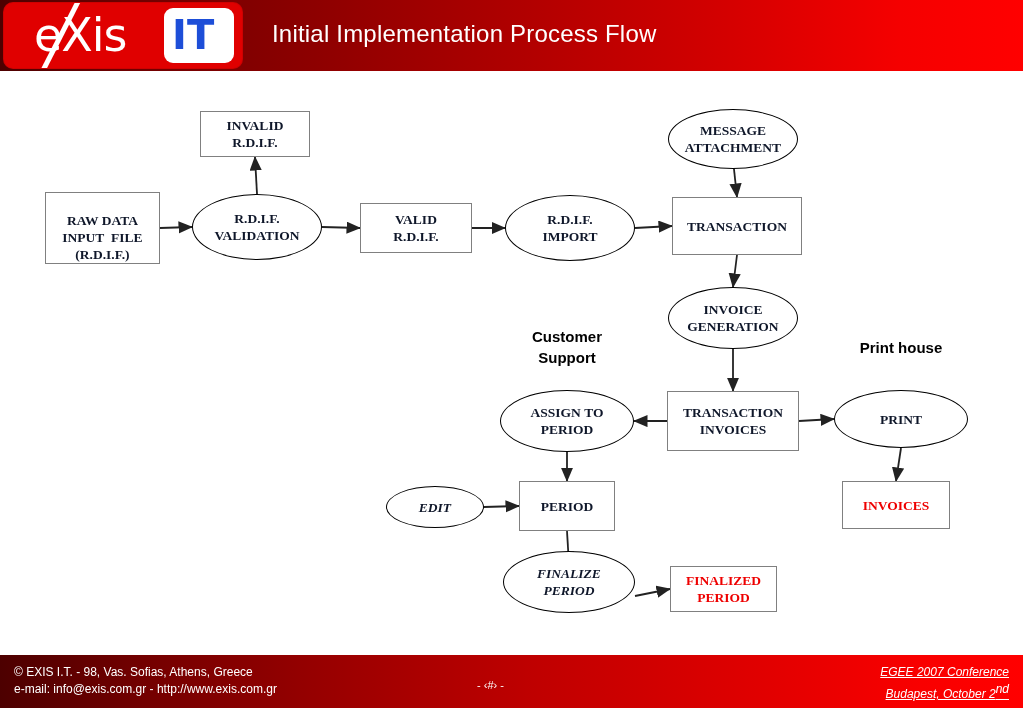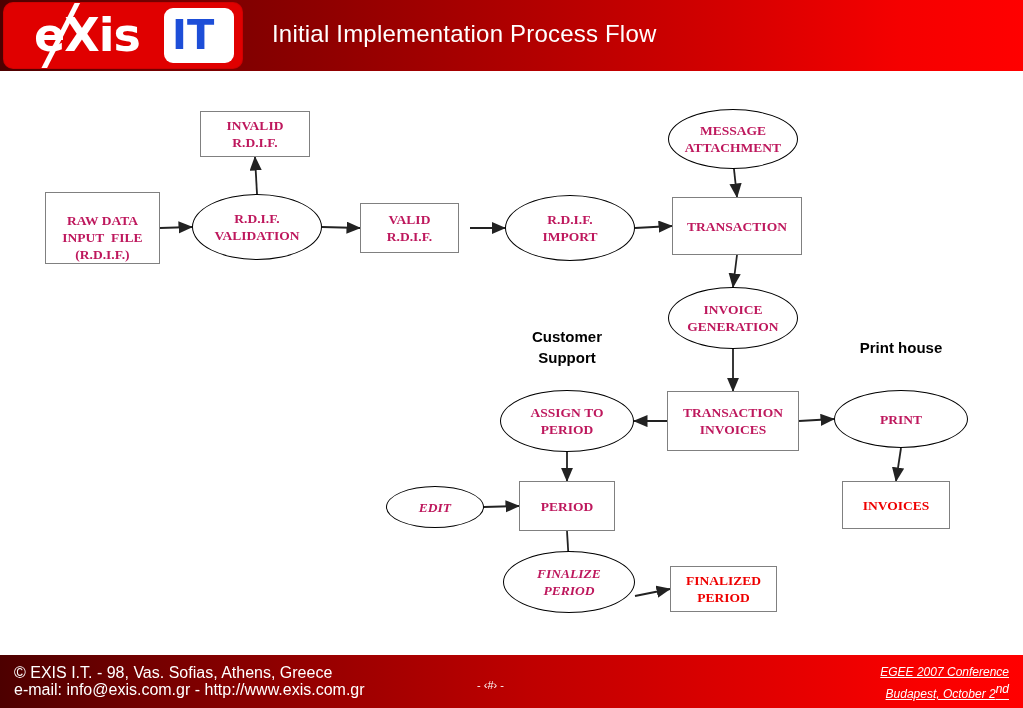--- a/index.html
+++ b/index.html
@@ -24,21 +24,21 @@
   }
   .logo{
     position:absolute;left:4px;top:3px;width:238px;height:65px;
     background:#e00000;border-radius:9px;
     box-shadow:0 0 0 1px #cf0000;
     overflow:hidden;
   }
   .logo-exis{
     position:absolute;left:14px;top:6px;
     font-family:"DejaVu Sans",sans-serif;
-    font-size:46px;font-weight:bold;color:#ffffff;
+    font-size:46px;font-weight:normal;color:#ffffff;
     letter-spacing:-1px;line-height:52px;margin-left:16px;
   }
   .logo-slash{
     position:absolute;left:52px;top:-6px;width:5px;height:86px;
     background:#ffffff;transform:rotate(27deg);transform-origin:center;
   }
   .logo-it-box{
     position:absolute;left:160px;top:5px;width:70px;height:55px;
     background:#ffffff;border-radius:9px;
   }
@@ -51,21 +51,21 @@
 
   
   .canvas{position:absolute;left:0;top:71px;width:1023px;height:584px;background:#fff;}
   .svg-layer{position:absolute;left:0;top:0;width:1023px;height:584px;}
 
   
   .node{
     position:absolute;box-sizing:border-box;
     display:flex;align-items:center;justify-content:center;text-align:center;
     font-family:"Liberation Serif","DejaVu Serif",serif;
-    font-weight:bold;color:#be185d;
+    font-weight:bold;color:#0f172a;
     font-size:13.5px;line-height:17px;
   }
   .node.box{border:1px solid #808080;background:#ffffff;}
   .node.ellipse{border:1.4px solid #000000;border-radius:50%;background:#ffffff;}
   .node.red-text{color:#ee0000;}
 
   .grouplabel{
     position:absolute;
     font-family:"Liberation Sans",sans-serif;
     font-size:15px;font-weight:bold;color:#000000;
@@ -73,21 +73,21 @@
   }
 
   
   .footer{
     position:absolute;left:0;top:655px;width:1023px;height:53px;
     background:linear-gradient(to right,#4d0000 0%,#730000 14%,#990000 32%,#bf0000 52%,#e00000 74%,#f90000 90%,#ff0000 100%);
   }
   .footer-left{
     position:absolute;left:14px;top:9px;
     font-family:"Liberation Sans",sans-serif;
-    font-size:16px;color:#ffffff;line-height:17px;white-space:nowrap;
+    font-size:12px;color:#ffffff;line-height:17px;white-space:nowrap;
   }
   .footer-center{
     position:absolute;left:477px;top:679px;
     font-family:"Liberation Sans",sans-serif;
     font-size:11px;color:#ffffff;white-space:nowrap;
   }
   .footer-right{
     position:absolute;right:14px;top:9px;
     font-family:"Liberation Sans",sans-serif;
     font-size:12px;font-style:italic;color:#ffffff;
@@ -142,21 +142,21 @@
     <div id="nodes">
         <div class="node box" style="left: 45px; top: 121px; width: 115px; height: 72px; align-items: flex-end;">
           <span>RAW&nbsp;DATA<br>INPUT&nbsp;&nbsp;FILE<br>(R.D.I.F.)</span>
         </div>
         <div class="node box" style="left: 200px; top: 40px; width: 110px; height: 46px;">
           <span>INVALID<br>R.D.I.F.</span>
         </div>
         <div class="node ellipse" style="left: 192px; top: 123px; width: 130px; height: 66px;">
           <span>R.D.I.F.<br>VALIDATION</span>
         </div>
-        <div class="node box" style="left: 360px; top: 132px; width: 99px; height: 50px;">
+        <div class="node box" style="left: 360px; top: 132px; width: 112px; height: 50px;">
           <span>VALID<br>R.D.I.F.</span>
         </div>
         <div class="node ellipse" style="left: 505px; top: 124px; width: 130px; height: 66px;">
           <span>R.D.I.F.<br>IMPORT</span>
         </div>
         <div class="node ellipse" style="left: 668px; top: 38px; width: 130px; height: 60px;">
           <span>MESSAGE<br>ATTACHMENT</span>
         </div>
         <div class="node box" style="left: 672px; top: 126px; width: 130px; height: 58px;">
           <span>TRANSACTION</span>

